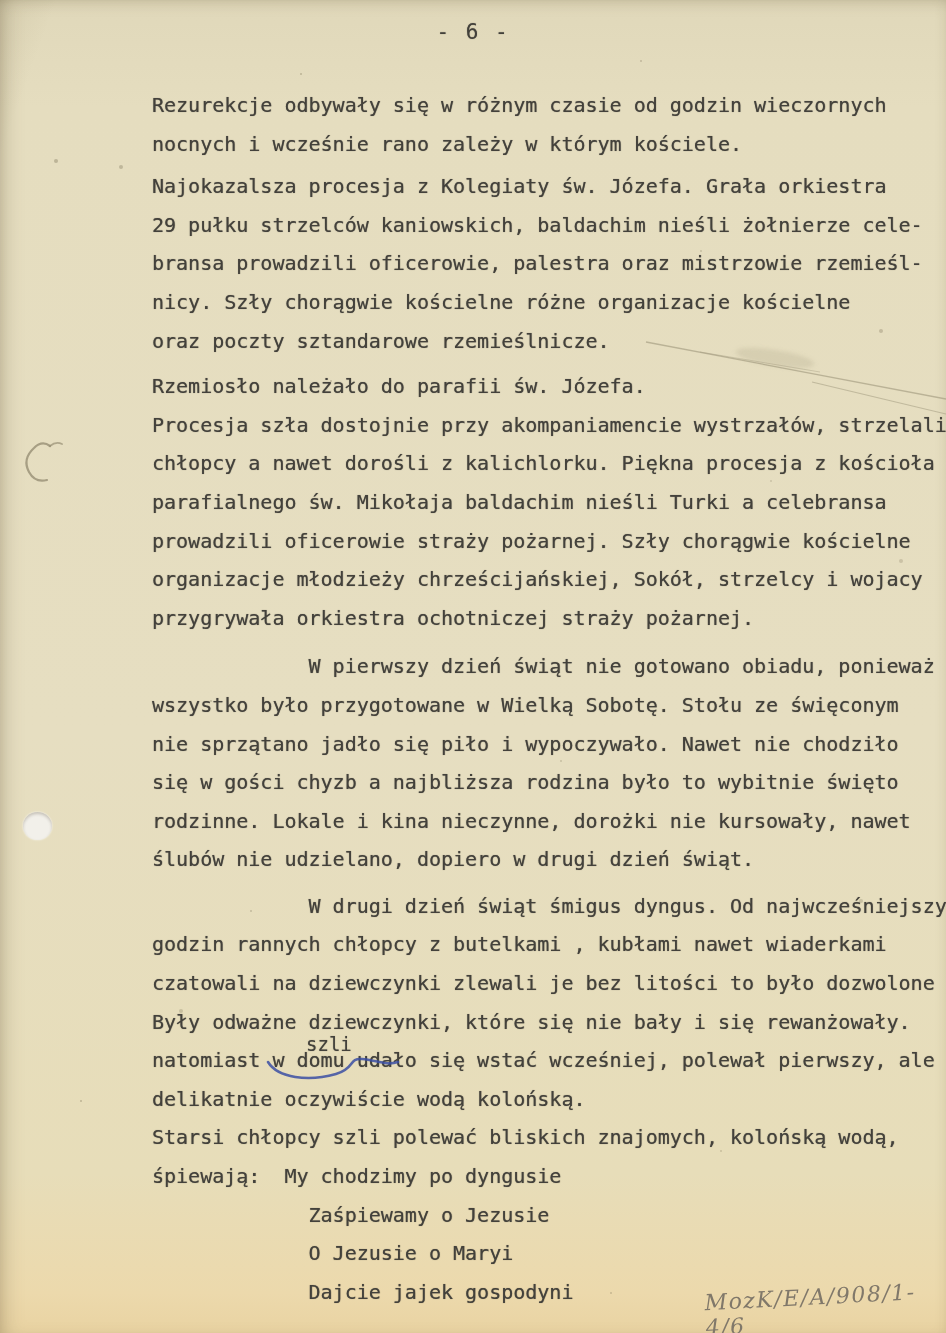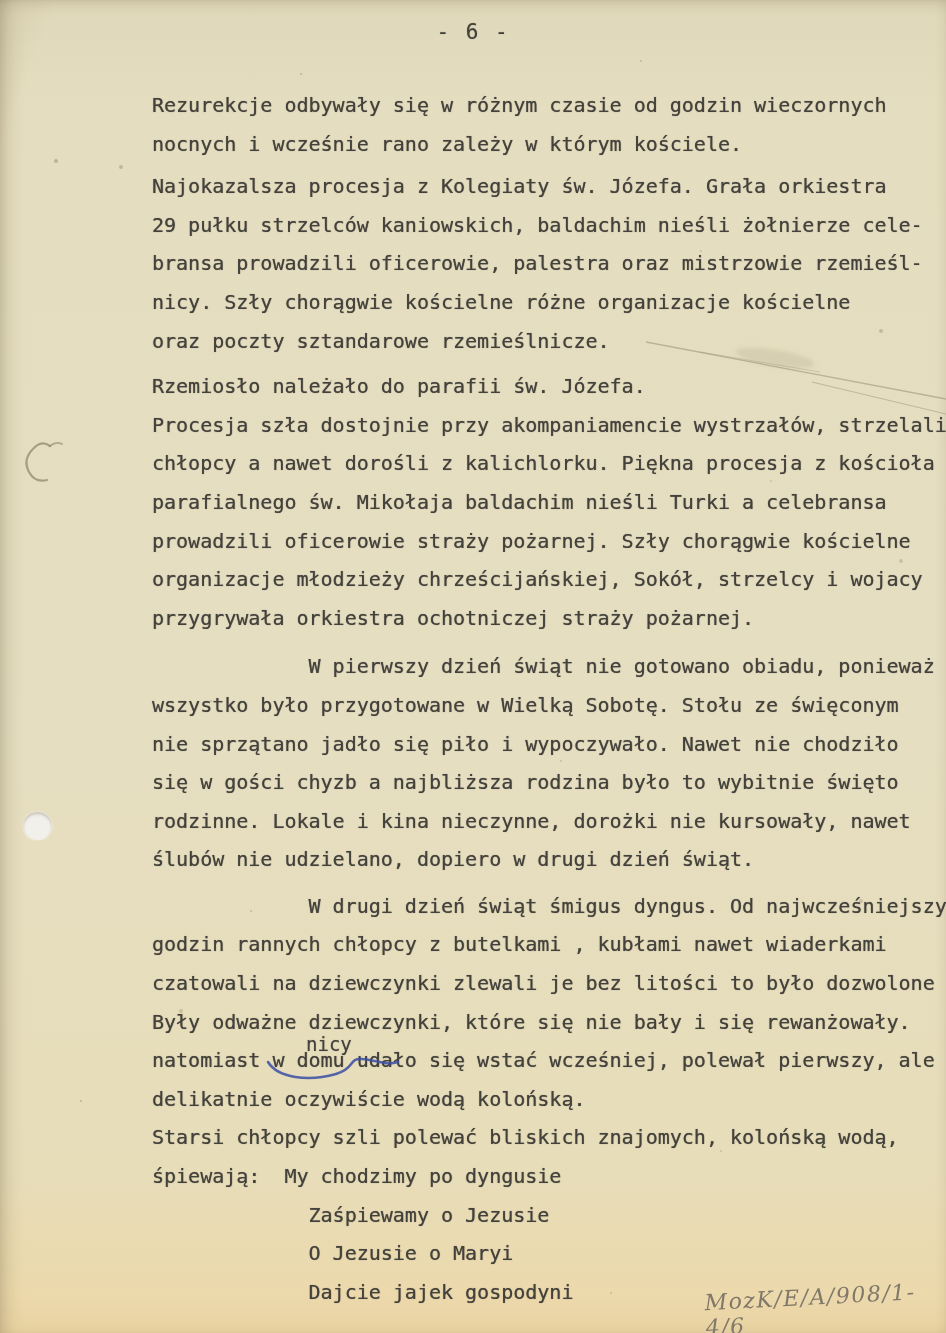--- a/index.html
+++ b/index.html
@@ -128,21 +128,21 @@
       </div>
       <div class="para p6">
         <div class="line">Starsi chłopcy szli polewać bliskich znajomych, kolońską wodą,</div>
         <div class="line">śpiewają:  My chodzimy po dyngusie</div>
         <div class="line">             Zaśpiewamy o Jezusie</div>
         <div class="line">             O Jezusie o Maryi</div>
         <div class="line">             Dajcie jajek gospodyni</div>
       </div>
     </div>
 
-  <div class="interlinear">nicy</div>
+  <div class="interlinear">szli</div>
 
   <svg class="marks" width="946" height="1333" viewBox="0 0 946 1333">
 
     <path d="M 268 1062 C 278 1078, 308 1082, 336 1074 C 356 1068, 348 1058, 362 1059 C 376 1060, 386 1066, 398 1062" fill="none" stroke="#3b4fa3" stroke-width="2.6" stroke-linecap="round" opacity="0.85"></path>
 
     <path d="M 50 446 q -8 -6 -16 2 q -12 11 -5 24 q 6 11 18 8" fill="none" stroke="#978f74" stroke-width="2.2" stroke-linecap="round" opacity="0.8"></path>
     <path d="M 50 446 q 6 -5 12 -2" fill="none" stroke="#978f74" stroke-width="1.8" stroke-linecap="round" opacity="0.7"></path>
 
     <path d="M 646 342 L 946 399" fill="none" stroke="#a39b80" stroke-width="1.3" opacity="0.65"></path>
     <path d="M 812 382 L 946 414" fill="none" stroke="#a39b80" stroke-width="1.2" opacity="0.55"></path>

